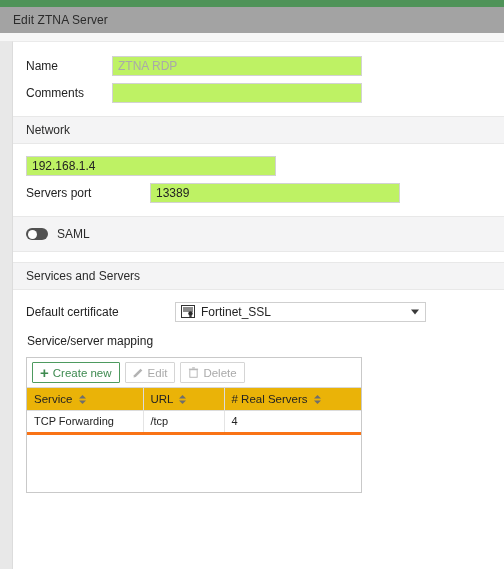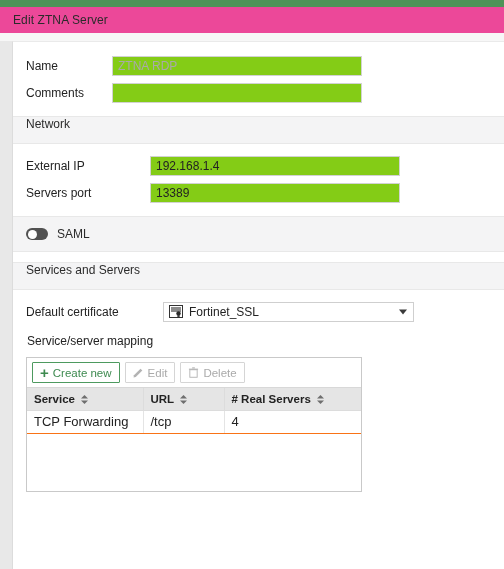--- a/index.html
+++ b/index.html
@@ -17,21 +17,21 @@
   .green-bar {
     position: absolute; left: 0; top: 0;
     width: 504px; height: 7px;
     background: #4f9358;
   }
 
   
   .titlebar {
     position: absolute; left: 0; top: 7px;
     width: 504px; height: 26px;
-    background: #ec4899;
+    background: #a3a3a3;
     display: flex; align-items: center;
   }
   .titlebar .title {
     margin-left: 13px;
     font-size: 12px;
     color: #2b2b2b;
     letter-spacing: .1px;
   }
 
   
@@ -74,21 +74,21 @@
     text-align: center; font-weight: bold;
     font-family: "Liberation Serif", serif;
   }
 
   .static-val { font-size: 12px; color: #232323; }
 
   
   .txt {
     height: 20px;
     border: 1px solid #d2d2d2;
-    background: #84cc16;
+    background: #bef264;
     font-size: 12px;
     color: #232323;
     padding: 0 5px;
     font-family: "Liberation Sans", sans-serif;
     outline: none;
   }
   .txt::placeholder { color: #a9a9a9; }
   .txt.w250 { width: 250px; }
 
   
@@ -128,21 +128,21 @@
 
   
   .cert-icon { width: 14px; height: 13px; flex: none; }
 
   
   .section-head {
     height: 28px;
     background: #f4f4f5;
     border-top: 1px solid #e8e8e8;
     border-bottom: 1px solid #e8e8e8;
-    display: flex; align-items: flex-start;
+    display: flex; align-items: center;
     padding-left: 13px;
     font-size: 12px; color: #2b2b2b;
   }
 
   
   .toggle-band {
     height: 36px;
     background: #f4f4f5;
     border-top: 1px solid #e8e8e8;
     border-bottom: 1px solid #e8e8e8;
@@ -203,34 +203,34 @@
     margin-top: -1px;
   }
   .pencil, .trash { width: 11px; height: 11px; flex: none; }
 
   table.map {
     width: 100%; border-collapse: collapse;
     table-layout: fixed;
   }
   table.map th {
     height: 22px;
-    background: #e5e5e5;
+    background: #eab308;
     border-right: 1px solid #dcdcdc;
     border-bottom: 1px solid #dcdcdc;
-    font-size: 11.5px; font-weight: bold; color: #232323;
+    font-size: 11.5px; font-weight: normal; color: #232323;
     text-align: left;
     padding: 0 7px;
     white-space: nowrap;
   }
   table.map th:last-child { border-right: none; }
   table.map td {
     height: 23px;
     border-right: 1px solid #e4e4e4;
-    border-bottom: 1px solid #f97316;
-    font-size: 13px; color: #232323;
+    border-bottom: 3px solid #f97316;
+    font-size: 11px; color: #232323;
     padding: 0 7px;
     white-space: nowrap;
   }
   table.map td:last-child { border-right: none; }
   .sort {
     display: inline-block;
     margin-left: 3px;
     position: relative; top: 1px;
   }
   .empty-area { height: 57px; background: #fff; }
@@ -266,21 +266,20 @@
     <div class="spacer10"></div>
 
     <div class="section-head">
       <span>Network</span>
     </div>
 
     <div class="spacer8"></div>
 
 
     <div class="row">
-      <span class="label wide">External IP</span>
       <input class="txt w250" type="text" value="192.168.1.4" style="">
     </div>
 
     <div class="row">
       <span class="label wide">Servers port</span>
       <input class="txt w250" type="text" value="13389" style="">
     </div>
 
     <div class="spacer10"></div>
 
@@ -294,21 +293,21 @@
     <div class="spacer10"></div>
 
     <div class="section-head">
       <span>Services and Servers</span>
     </div>
 
     <div class="spacer8"></div>
 
     <div class="row">
       <span class="label wide">Default certificate</span>
-      <div class="sel enabled" style="margin-left:13px;">
+      <div class="sel enabled" style="margin-left:25px;">
         <svg class="cert-icon" viewBox="0 0 14 13">
           <rect x="0.5" y="0.5" width="13" height="12" fill="#ffffff" stroke="#333333"></rect>
           <rect x="2" y="2" width="10" height="5" fill="#8c8c8c"></rect>
           <circle cx="9.5" cy="8.5" r="2.2" fill="#2b2b2b"></circle>
           <path d="M8.4 10.2 L8.4 12.6 L9.5 11.8 L10.6 12.6 L10.6 10.2 Z" fill="#2b2b2b"></path>
         </svg>
         <span class="sel-text">Fortinet_SSL</span>
         <span class="caret dark"></span>
       </div>
     </div>

